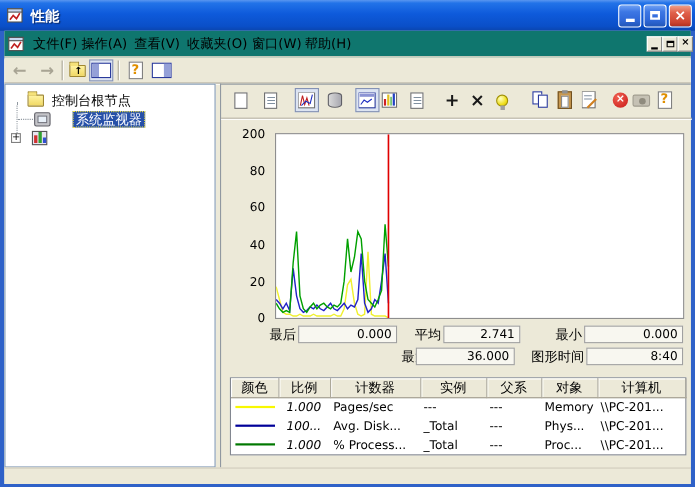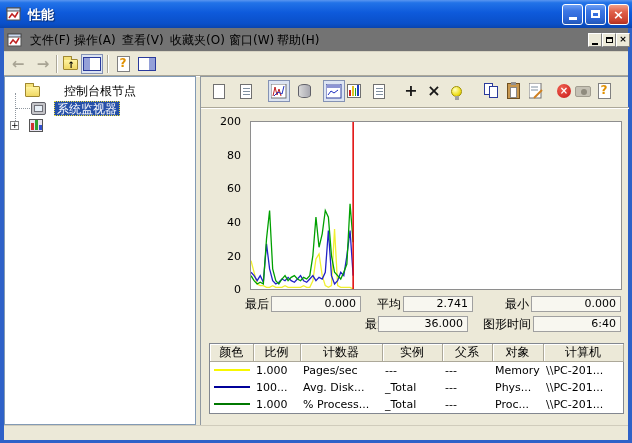--- a/index.html
+++ b/index.html
@@ -19,21 +19,21 @@
     background:linear-gradient(180deg,#6EA0F4 0%,#3D77E4 30%,#2E67D8 70%,#2257B8 100%); }
   .tbtn.close { background:linear-gradient(180deg,#F0A088 0%,#E0604A 35%,#CC4430 80%,#B03020 100%); }
   #btn-min { left:562px; } #btn-max { left:585px; } #btn-close { left:608px; }
   #btn-min span { display:block; width:8px; height:3px; background:#fff; margin:12px auto 0; }
   #btn-max span { display:block; width:9px; height:8px; border:2px solid #fff; border-top-width:3px; margin:5px auto 0; }
 
   
   #inner { position:absolute; left:4px; top:28px; width:624px; height:412px; background:#ECE9D8; }
 
   
-  #menubar { position:absolute; left:0; top:0; width:624px; height:24px; background:#737373;
+  #menubar { position:absolute; left:0; top:0; width:624px; height:24px; background:#0f766e;
     border-bottom:1px solid #D8D4C4; }
   #menu-icon { position:absolute; left:3px; top:4px; width:16px; height:16px; }
   .menu-item { position:absolute; top:4px; height:17px; line-height:17px; padding:0 6px; }
   .mdi-btn { position:absolute; top:5px; width:14px; height:14px; background:#ECE9D8;
     border:1px solid; border-color:#fff #808080 #808080 #fff; font-size:9px; line-height:11px;
     text-align:center; font-weight:bold; color:#000; }
   .mdi-restore-glyph { display:block; width:7px; height:6px; border:1px solid #000; border-top-width:2px; margin:3px auto 0; }
   .mdi-min-glyph { display:block; width:6px; height:2px; background:#000; margin:9px auto 0; }
 
   
@@ -118,21 +118,21 @@
   .stat-field { position:absolute; height:16px; line-height:14px; background:#F8F7F0; border:1px solid #A0A0A0;
     font-size:11px; text-align:right; padding-right:4px; }
 
   
   #legend { position:absolute; left:8px; top:266px; width:415px; background:#fff; border:1px solid #828790; }
   #legend table { border-collapse:collapse; width:100%; table-layout:fixed; font-size:11px; }
   #legend th { height:17px; background:#ECE9D8; font-weight:normal; font-size:12px;
     border-right:1px solid #ACA899; border-bottom:1px solid #ACA899;
     box-shadow:inset 1px 1px 0 #fff; overflow:hidden; white-space:nowrap; }
   #legend td { height:17px; padding:0 3px; overflow:hidden; white-space:nowrap; }
-  #legend td.num { text-align:left; padding-right:8px; }
+  #legend td.num { text-align:right; padding-right:8px;font-style:italic; }
   .swatch { display:block; width:36px; height:2px; margin:0 auto; }
 
   #bottom-strip { position:absolute; left:0; top:397px; width:624px; height:15px; background:#ECE9D8;
     border-top:1px solid #D0CCBC; }
 </style>
 </head>
 <body>
 
 <div id="window">
 
@@ -204,27 +204,27 @@
             <span class="rp"></span>
           </span>
       </div>
     </div>
 
     <div id="tree-panel">
       <div class="dotline-v" style="left:10px; top:16px; height:32px;"></div>
       <div class="dotline-h" style="left:11px; top:31px; width:14px;"></div>
       <div class="tree-row" style="top:6px; left:20px;">
         <span class="folder"></span>
-        <span class="tree-label" style="margin-left:22px">控制台根节点</span>
+        <span class="tree-label" style="margin-left:5px">控制台根节点</span>
       </div>
       <div class="tree-row" style="top:23px; left:26px;">
         <span class="mon-icon">
             <span class="scr"></span>
           </span>
-        <span class="tree-label selected" style="margin-left:8px">系统监视器</span>
+        <span class="tree-label selected" style="margin-left:20px">系统监视器</span>
       </div>
       <div class="expand-box" style="left:5px; top:44px;">+</div>
       <div class="tree-row" style="top:40px; left:24px;">
         <span class="log-icon">
             <i class="r"></i>
             <i class="g"></i>
             <i class="b"></i>
           </span>
       </div>
     </div>
@@ -332,21 +332,21 @@
 
       <span class="stat-label" style="left:38px;  top:219px; width:30px;">最后</span>
       <span class="stat-field" style="left:70px;  top:219px; width:90px;">0.000</span>
       <span class="stat-label" style="left:170px; top:219px; width:30px;">平均</span>
       <span class="stat-field" style="left:202px; top:219px; width:70px;">2.741</span>
       <span class="stat-label" style="left:298px; top:219px; width:30px;">最小</span>
       <span class="stat-field" style="left:330px; top:219px; width:90px;">0.000</span>
       <span class="stat-label" style="left:158px; top:239px; width:30px;">最大</span>
       <span class="stat-field" style="left:177px; top:239px; width:90px;">36.000</span>
       <span class="stat-label" style="left:276px; top:239px; width:54px;">图形时间</span>
-      <span class="stat-field" style="left:332px; top:239px; width:88px;">6:40</span>
+      <span class="stat-field" style="left:332px; top:239px; width:88px;">8:40</span>
 
       <div id="legend">
         <table>
           <colgroup>
               <col style="width:43px">
               <col style="width:47px">
               <col style="width:82px">
               <col style="width:60px">
               <col style="width:50px">
               <col style="width:51px">

